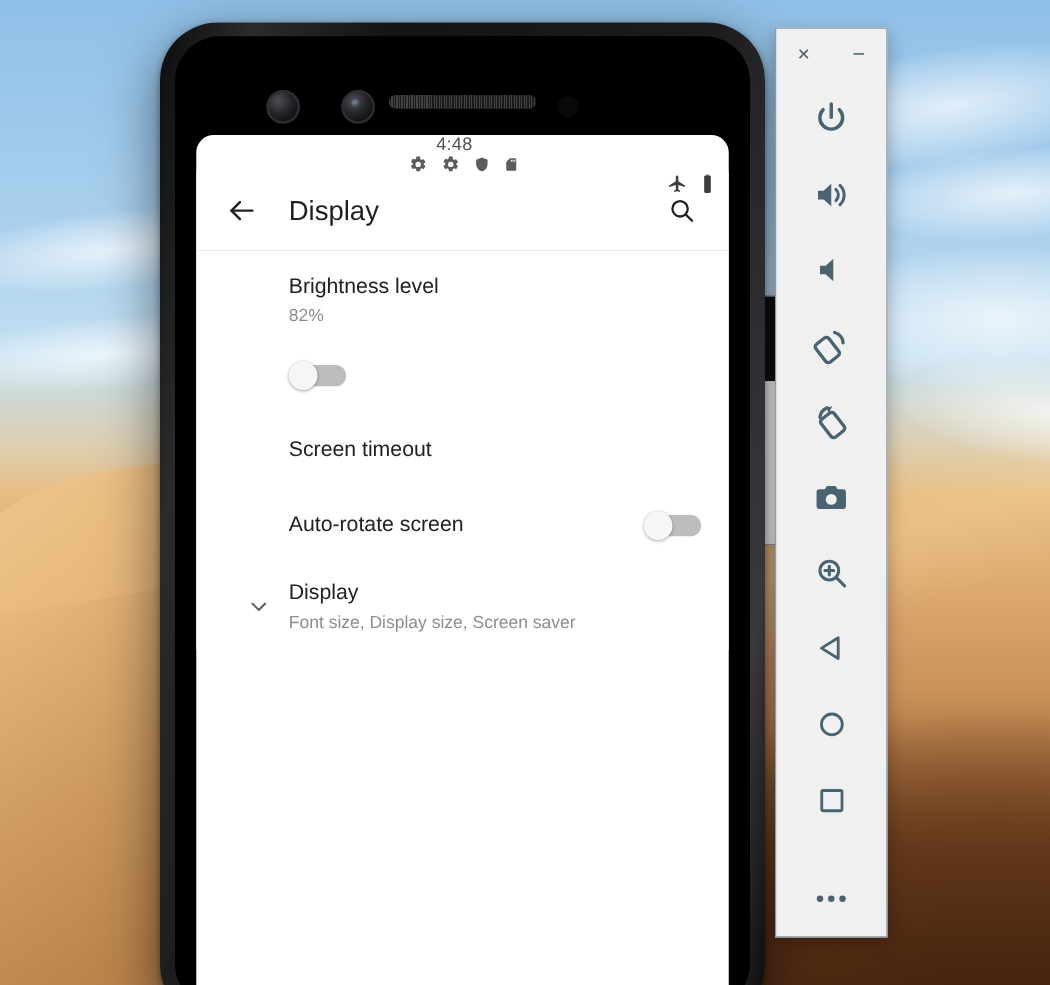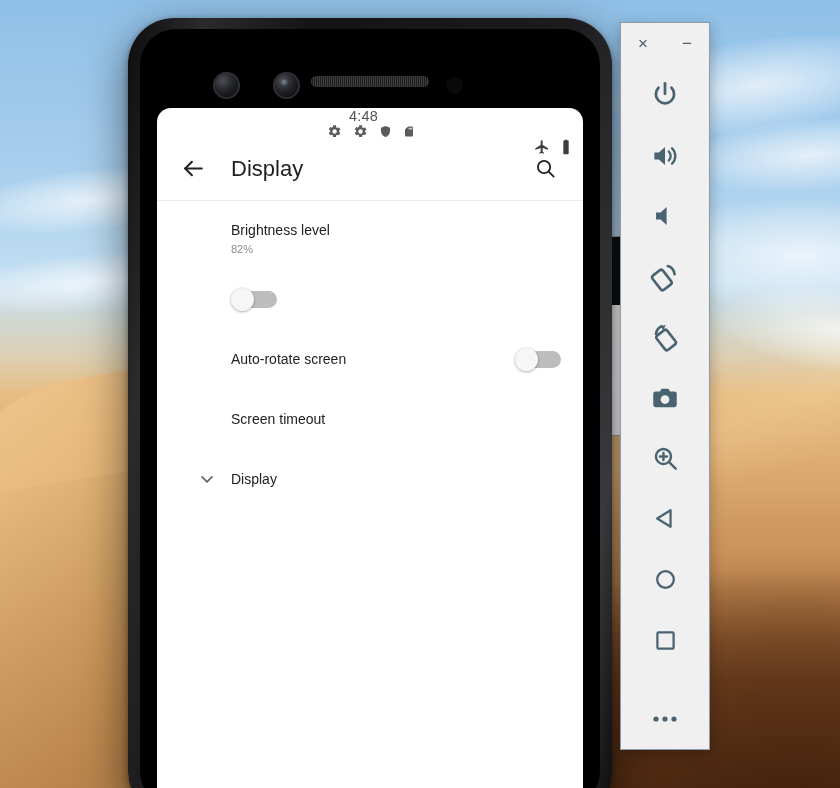--- a/index.html
+++ b/index.html
@@ -185,26 +185,26 @@
   #settings-list { background: #fff; padding-top: 8px; }
   .setting-row {
     display: flex;
     align-items: center;
     min-height: 60px;
     padding: 9px 22px 9px 74px;
     cursor: pointer;
   }
   .setting-text { flex: 1; min-width: 0; }
   .setting-title {
-    font-size: 14px;
+    font-size: 17px;
     color: #202124;
     line-height: 1.3;
   }
   .setting-sub {
-    font-size: 11px;
+    font-size: 14px;
     color: #8a8d91;
     margin-top: 3px;
     line-height: 1.3;
   }
   .expand-chevron {
     position: absolute;
     left: 38px;
     display: flex; align-items: center; justify-content: center;
     width: 24px; height: 24px;
   }
@@ -353,42 +353,43 @@
 
           <div class="setting-row">
             <div class="toggle">
               <div class="toggle-track"></div>
               <div class="toggle-knob"></div>
             </div>
           </div>
 
           <div class="setting-row">
             <div class="setting-text">
+              <div class="setting-title">Screen timeout</div>
+            </div>
+          </div>
+
+          <div class="setting-row">
+            <div class="setting-text">
               <div class="setting-title">Auto-rotate screen</div>
             </div>
             <div class="toggle">
               <div class="toggle-track"></div>
               <div class="toggle-knob"></div>
-            </div>
-          </div>
-
-          <div class="setting-row">
-            <div class="setting-text">
-              <div class="setting-title">Screen timeout</div>
             </div>
           </div>
 
           <div class="setting-row" id="row-advanced">
             <div class="expand-chevron">
               <svg width="20" height="20" viewBox="0 0 24 24" fill="none" stroke="#5f6368" stroke-width="2" stroke-linecap="round" stroke-linejoin="round">
                 <polyline points="6,9.5 12,15.5 18,9.5"></polyline>
               </svg>
             </div>
             <div class="setting-text">
               <div class="setting-title">Display</div>
+              <div class="setting-sub">Font size, Display size, Screen saver</div>
             </div>
           </div>
 
         </div>
       </div>
     </div>
   </div>
 
   <div id="toolbar">
 

